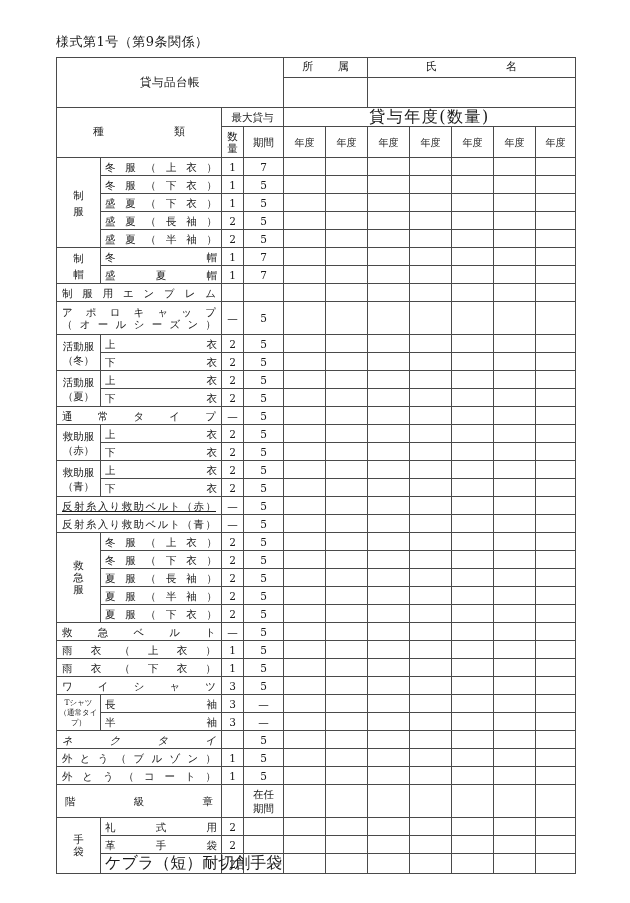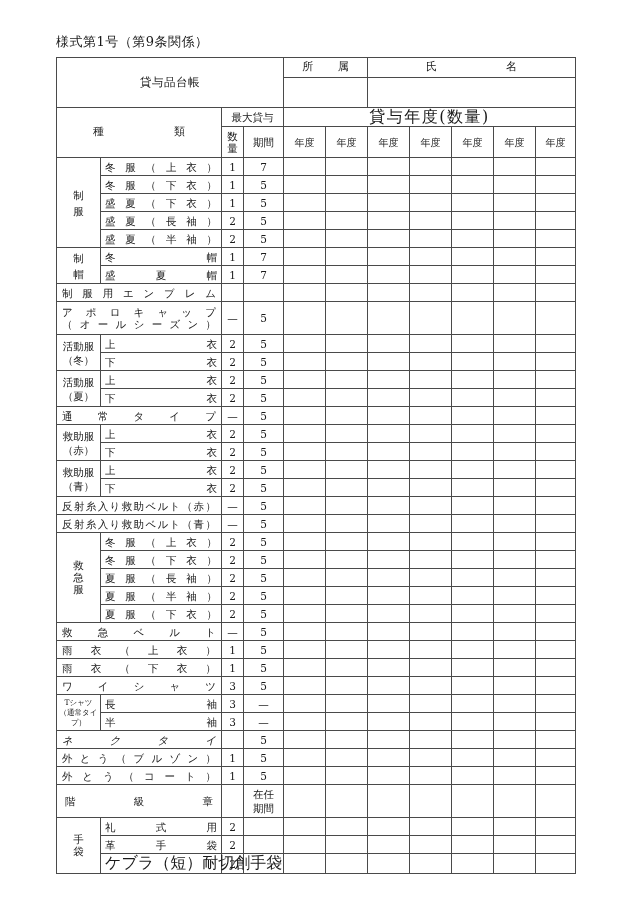--- a/index.html
+++ b/index.html
@@ -445,21 +445,21 @@
           <td style="height:17px;"><span class="num">5</span></td>
           <td style="height:17px;"></td>
           <td style="height:17px;"></td>
           <td style="height:17px;"></td>
           <td style="height:17px;"></td>
           <td style="height:17px;"></td>
           <td style="height:17px;"></td>
           <td style="height:17px;"></td>
         </tr>
         <tr>
-          <td colspan="2" style="height:17px;">
+          <td colspan="2" style="height:17px;text-decoration:underline;">
             <span class="spread">反射糸入り救助ベルト（赤）</span>
           </td>
           <td style="height:17px;"><span class="num">—</span></td>
           <td style="height:17px;"><span class="num">5</span></td>
           <td style="height:17px;"></td>
           <td style="height:17px;"></td>
           <td style="height:17px;"></td>
           <td style="height:17px;"></td>
           <td style="height:17px;"></td>
           <td style="height:17px;"></td>

